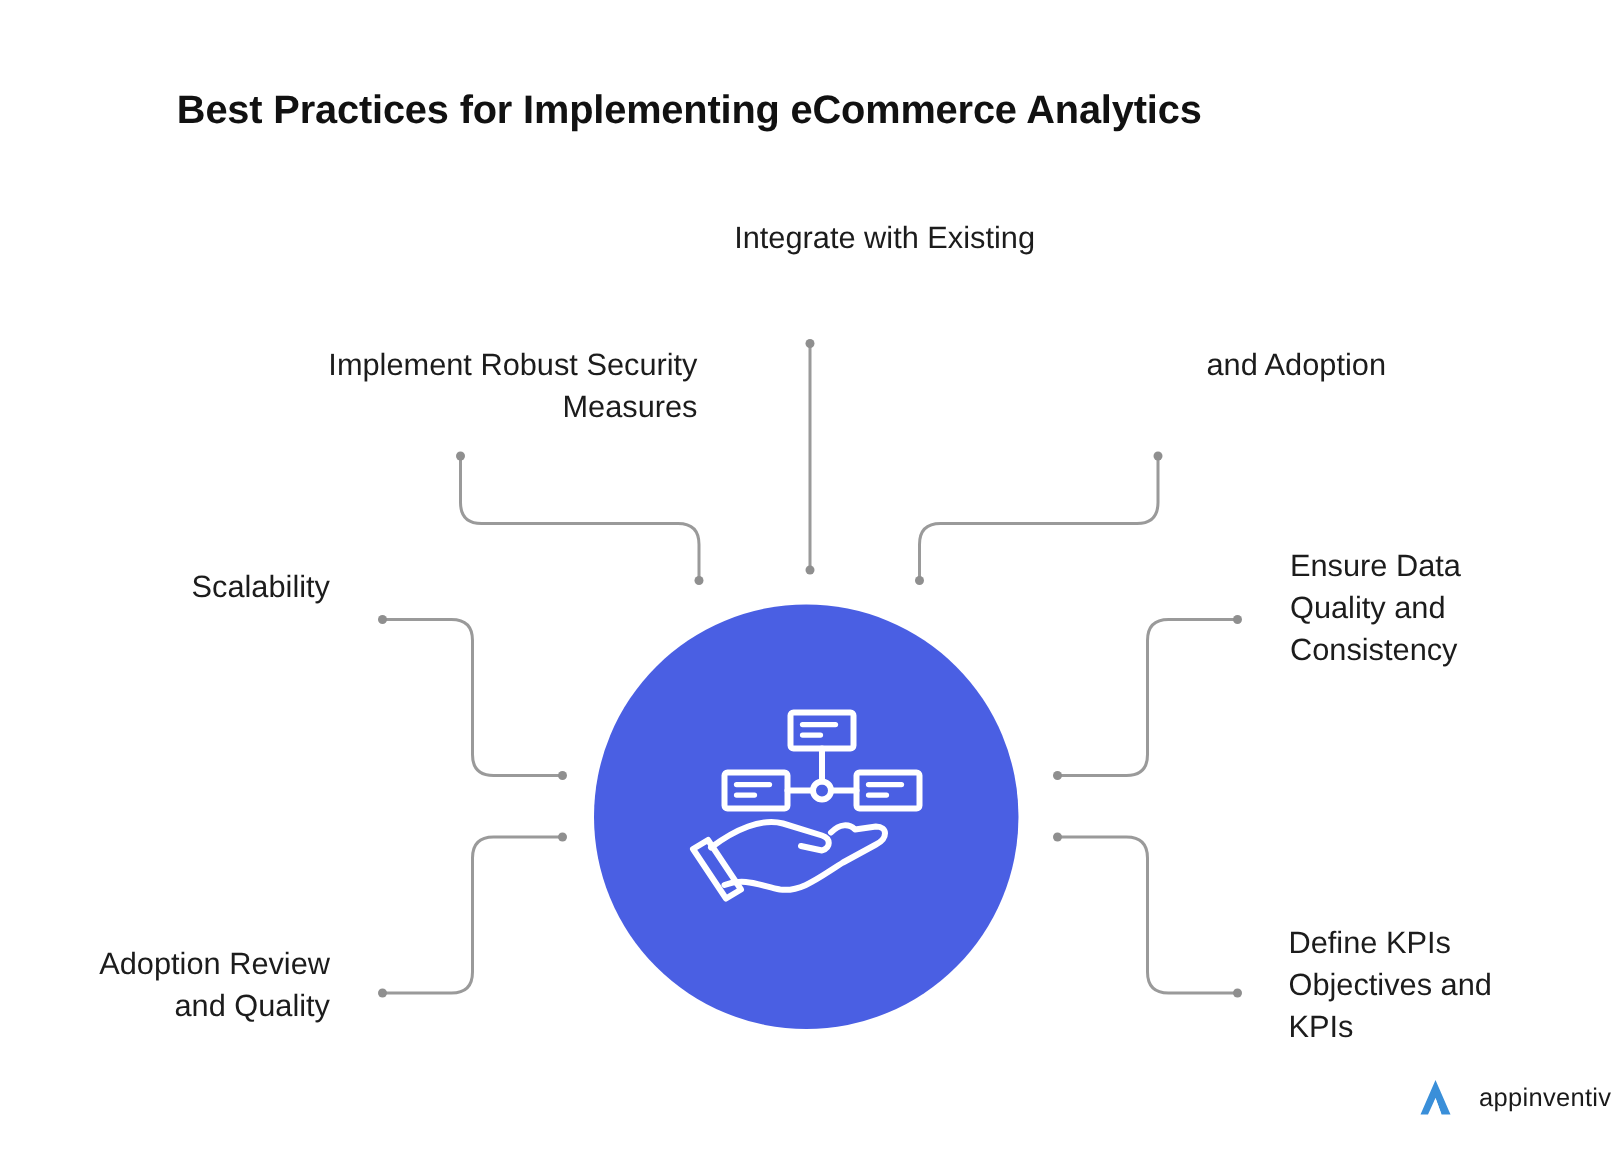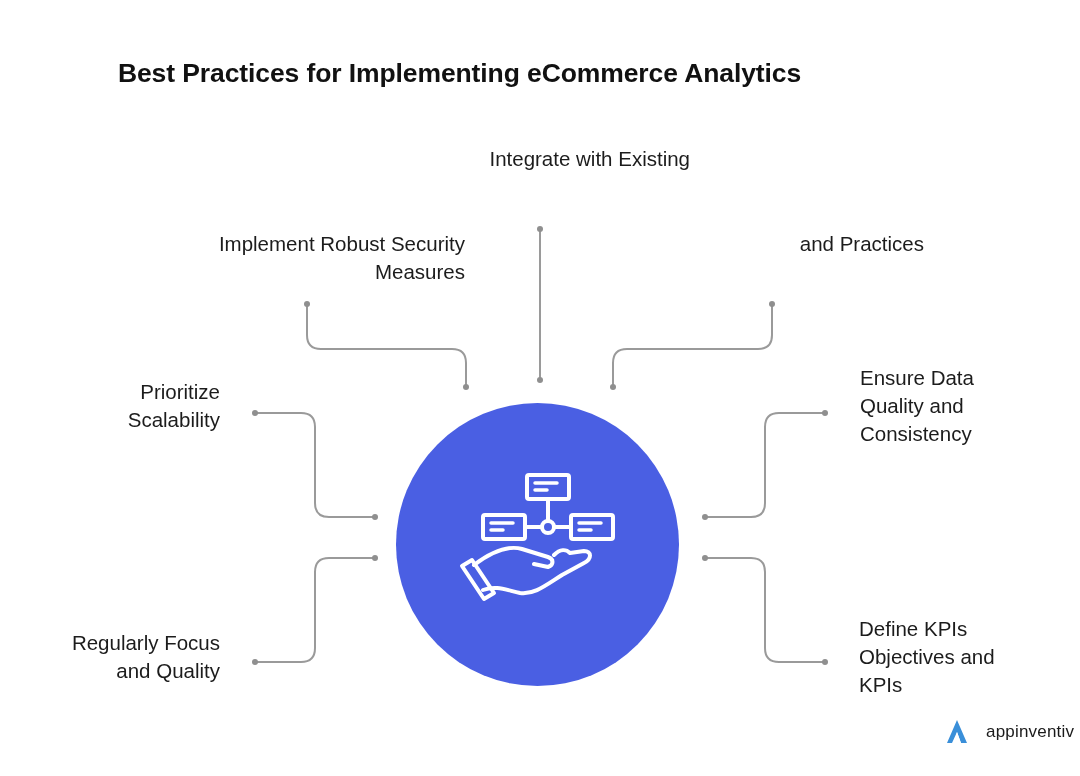--- a/index.html
+++ b/index.html
@@ -73,33 +73,32 @@
 </svg>
 
 <div class="label center" style="left:390px; top:145px; width:300px;">
   <div>Integrate with Existing</div>
 </div>
 <div class="label center" style="left:145px; top:230px; width:320px;">
   <div>Implement Robust Security</div>
   <div>Measures</div>
 </div>
 <div class="label center" style="left:624px; top:230px; width:300px;">
-  <div>and Practices</div>
+  <div>and Adoption</div>
 </div>
 <div class="label right" style="left:20px; top:378px; width:200px;">
-  <div>Prioritize</div>
   <div>Scalability</div>
 </div>
 <div class="label left" style="left:860px; top:364px; width:210px;">
   <div>Ensure Data</div>
   <div>Quality and</div>
   <div>Consistency</div>
 </div>
 <div class="label right" style="left:10px; top:629px; width:210px;">
-  <div>Regularly Focus</div>
+  <div>Adoption Review</div>
   <div>and Quality</div>
 </div>
 <div class="label left" style="left:859px; top:615px; width:210px;">
   <div>Define KPIs</div>
   <div>Objectives and</div>
   <div>KPIs</div>
 </div>
 
 <div class="logo">
   <svg width="22" height="26" viewBox="0 0 22 26">

